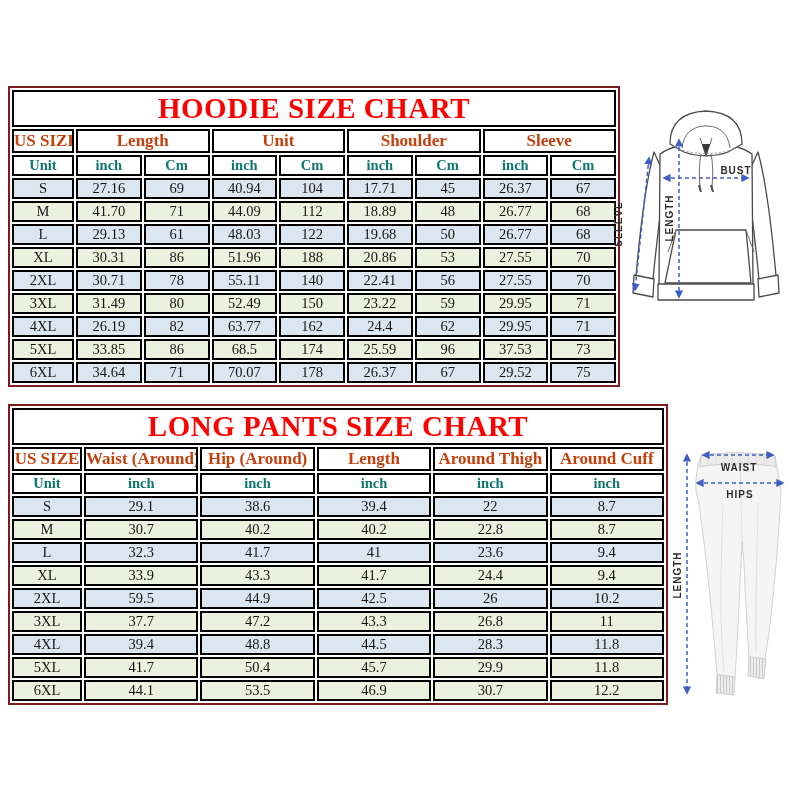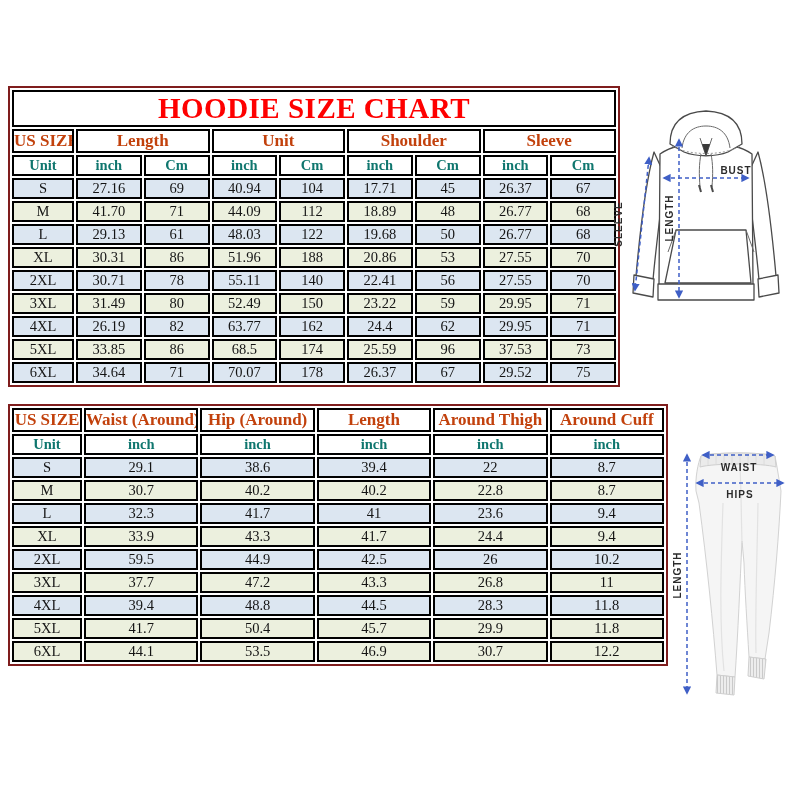--- a/index.html
+++ b/index.html
@@ -224,20 +224,23 @@
   <table class="sizetable" id="pants-table">
     <colgroup>
       <col class="c-size">
         <col>
         <col>
         <col>
         <col>
         <col>
     </colgroup>
     <tbody>
+      <tr>
+        <td colspan="6" class="title-cell">LONG PANTS SIZE CHART</td>
+      </tr>
       <tr class="group-row" id="pants-groups">
         <td>US SIZE</td>
       <td>Waist (Around)</td>
           <td>Hip (Around)</td>
           <td>Length</td>
           <td>Around Thigh</td>
           <td>Around Cuff</td>
         </tr>
       <tr class="unit-row" id="pants-units">
         <td>Unit</td>

